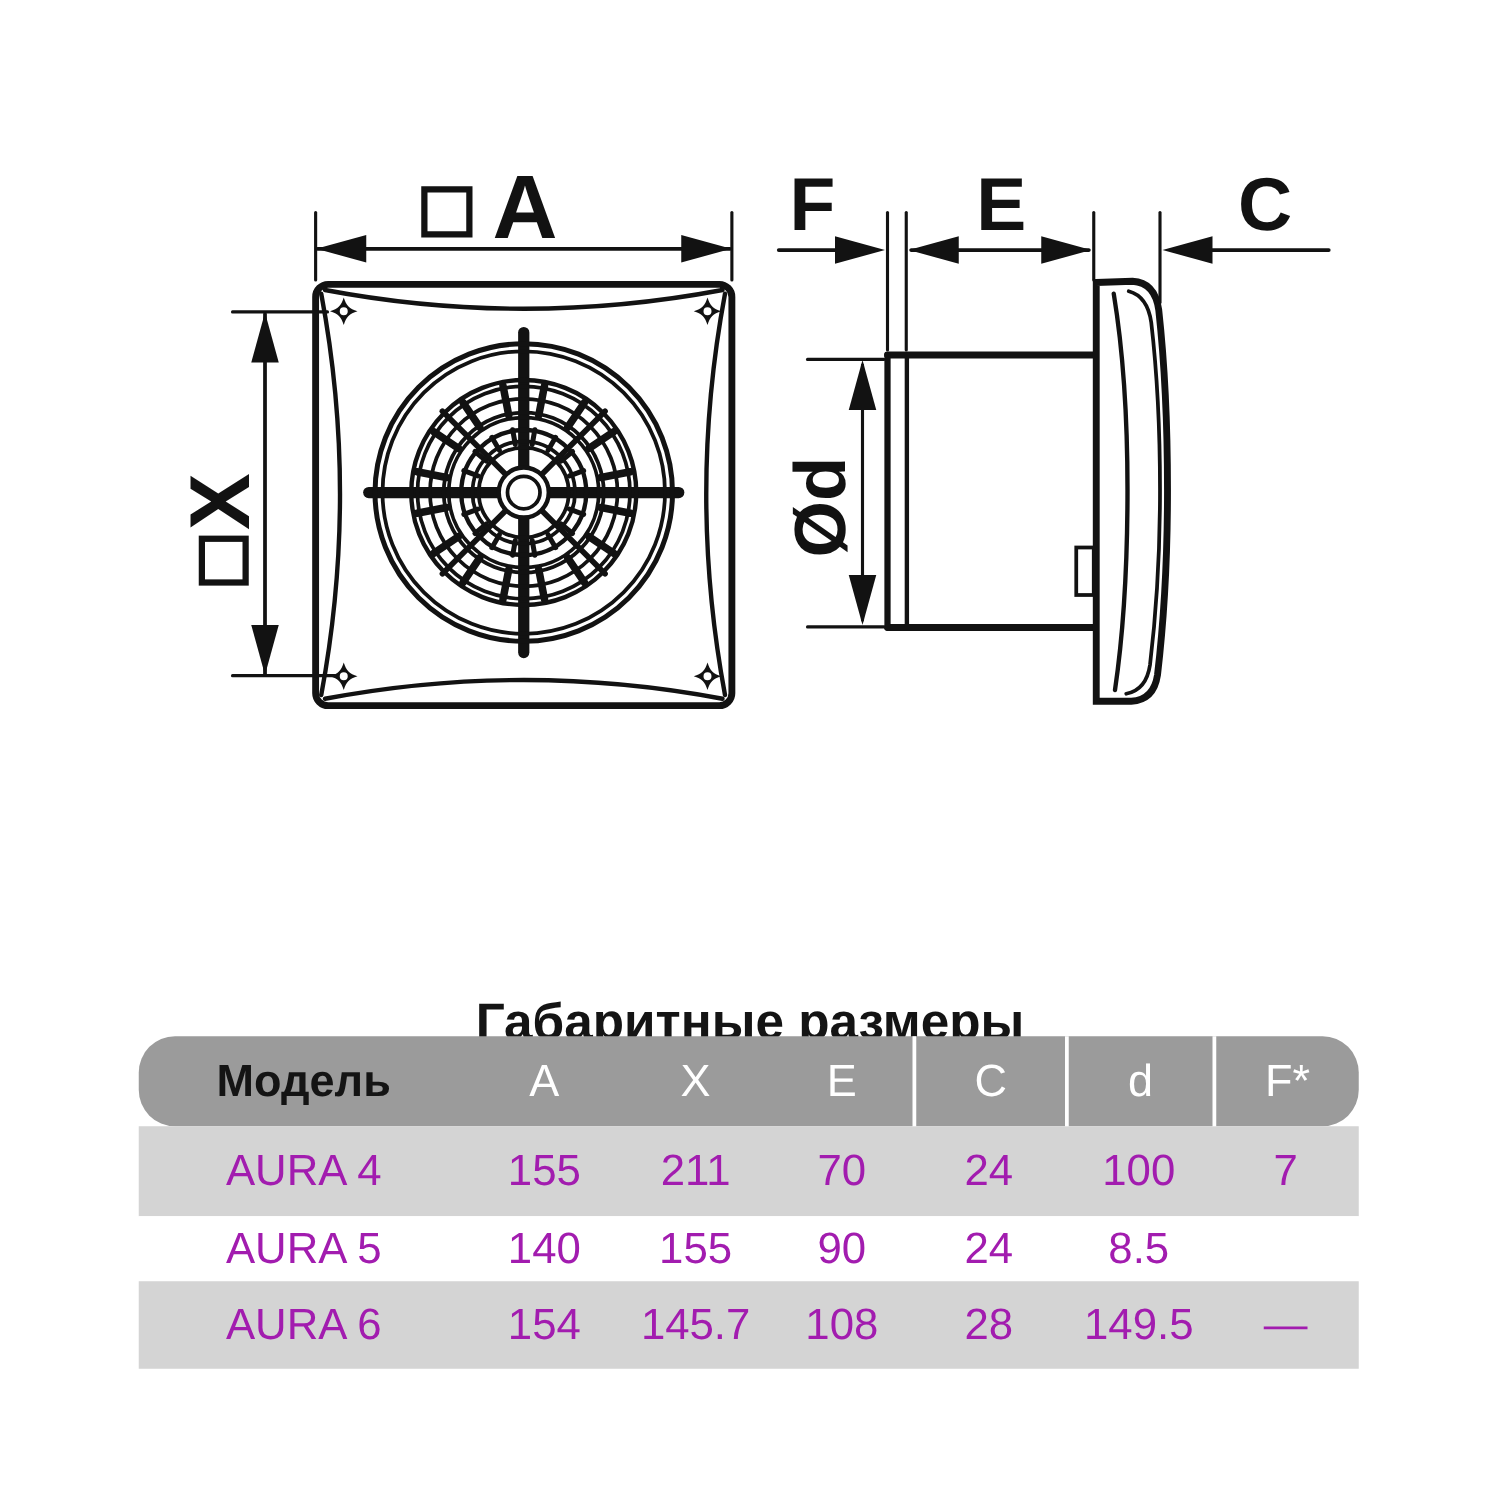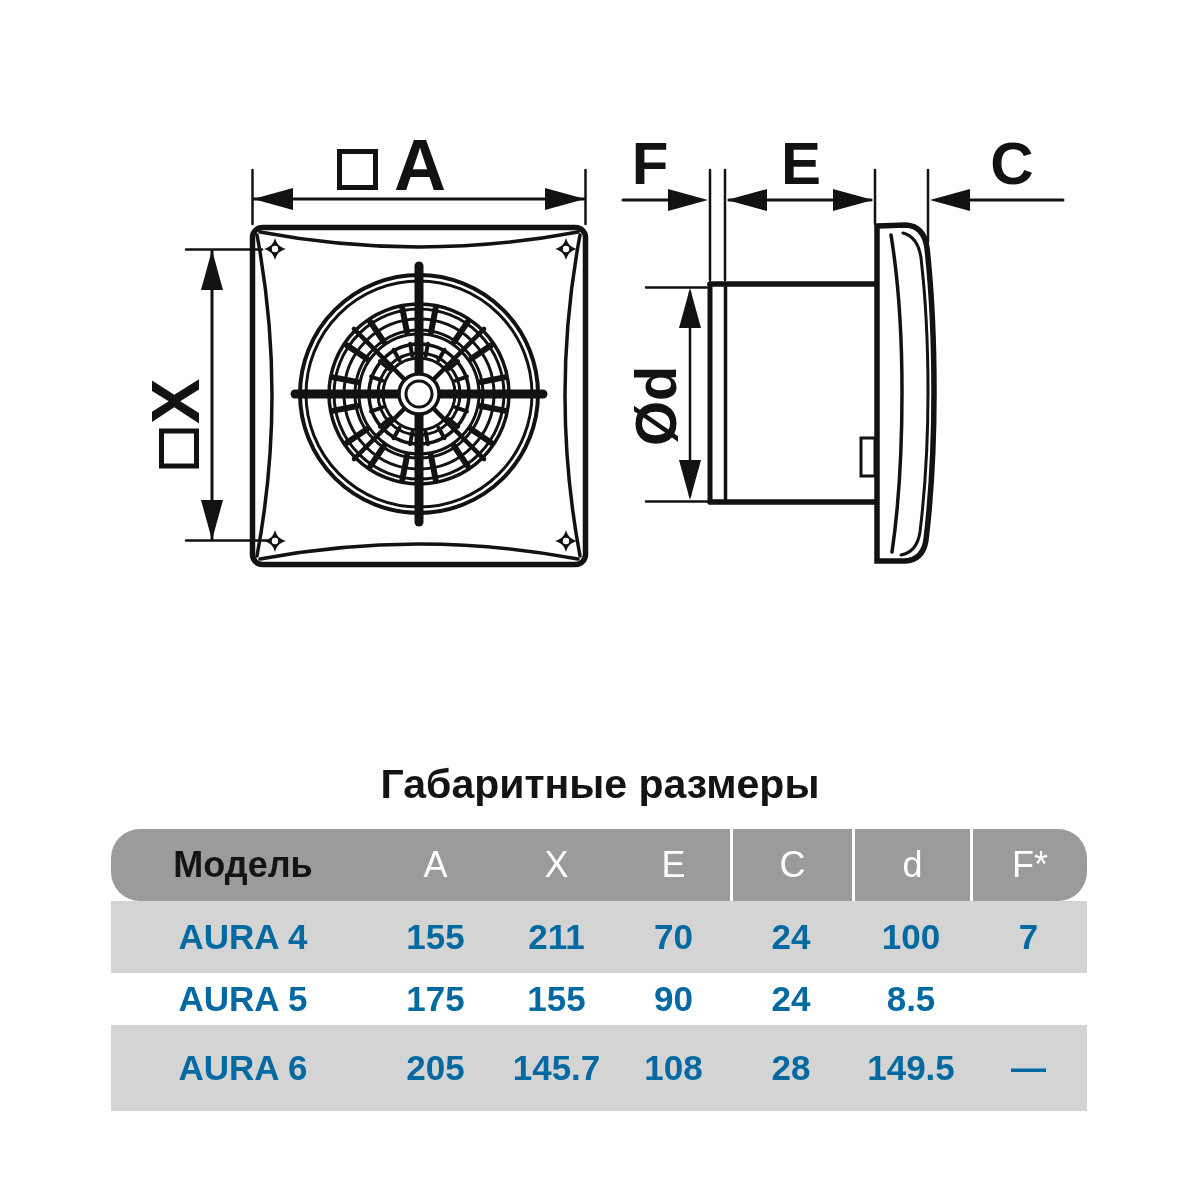--- a/index.html
+++ b/index.html
@@ -1,29 +1,29 @@
 <!DOCTYPE html>
 <html><head>
 <meta charset="utf-8">
 <style>
   html,body{margin:0;padding:0;background:#fff;}
   .page{position:relative;width:1200px;height:1200px;background:#ffffff;
         font-family:"Liberation Sans","DejaVu Sans",sans-serif;overflow:hidden;}
   .page svg{position:absolute;top:0;left:0;}
   .dimtext{font-weight:bold;fill:#121212;}
-  .title{position:absolute;left:0;top:762px;width:1200px;text-align:center;
+  .title{position:absolute;left:0;top:795px;width:1200px;text-align:center;
          font-size:41px;font-weight:bold;color:#141414;line-height:44px;}
   .tbl{position:absolute;left:111px;top:829px;width:976px;}
   .tr{display:grid;grid-template-columns:264px 121px 121px 113px 122px 118px 117px;}
   .thead{height:72px;background:#9b9b9b;border-radius:29px;}
   .r1{height:72px;background:#d4d4d4;}
   .r2{height:52px;background:#ffffff;}
-  .r3{height:86px;background:#d4d4d4;text-align:center;}
+  .r3{height:70px;background:#d4d4d4;text-align:center;}
   .c{display:flex;align-items:center;justify-content:center;
-     font-size:35px;font-weight:bold;color:#0369a1;}
+     font-size:35px;font-weight:normal;color:#a21caf;}
   .thead .c{color:#ffffff;font-weight:normal;font-size:36px;}
   .thead .c0{color:#141414;font-weight:bold;}
   .thead .sep{border-left:3px solid #ffffff;}
 </style>
 </head>
 <body>
 
 <div class="page">
 
   <svg width="1200" height="760" viewBox="0 0 1200 760">
@@ -197,29 +197,29 @@
       <div class="c">AURA 4</div>
       <div class="c">155</div>
       <div class="c">211</div>
       <div class="c">70</div>
       <div class="c">24</div>
       <div class="c">100</div>
       <div class="c">7</div>
     </div>
     <div class="tr r2">
       <div class="c">AURA 5</div>
-      <div class="c">175</div>
+      <div class="c">140</div>
       <div class="c">155</div>
       <div class="c">90</div>
       <div class="c">24</div>
       <div class="c">8.5</div>
     </div>
     <div class="tr r3">
       <div class="c">AURA 6</div>
-      <div class="c">205</div>
+      <div class="c">154</div>
       <div class="c">145.7</div>
       <div class="c">108</div>
       <div class="c">28</div>
       <div class="c">149.5</div>
       <div class="c">—</div>
     </div>
   </div>
 
 </div>
 

